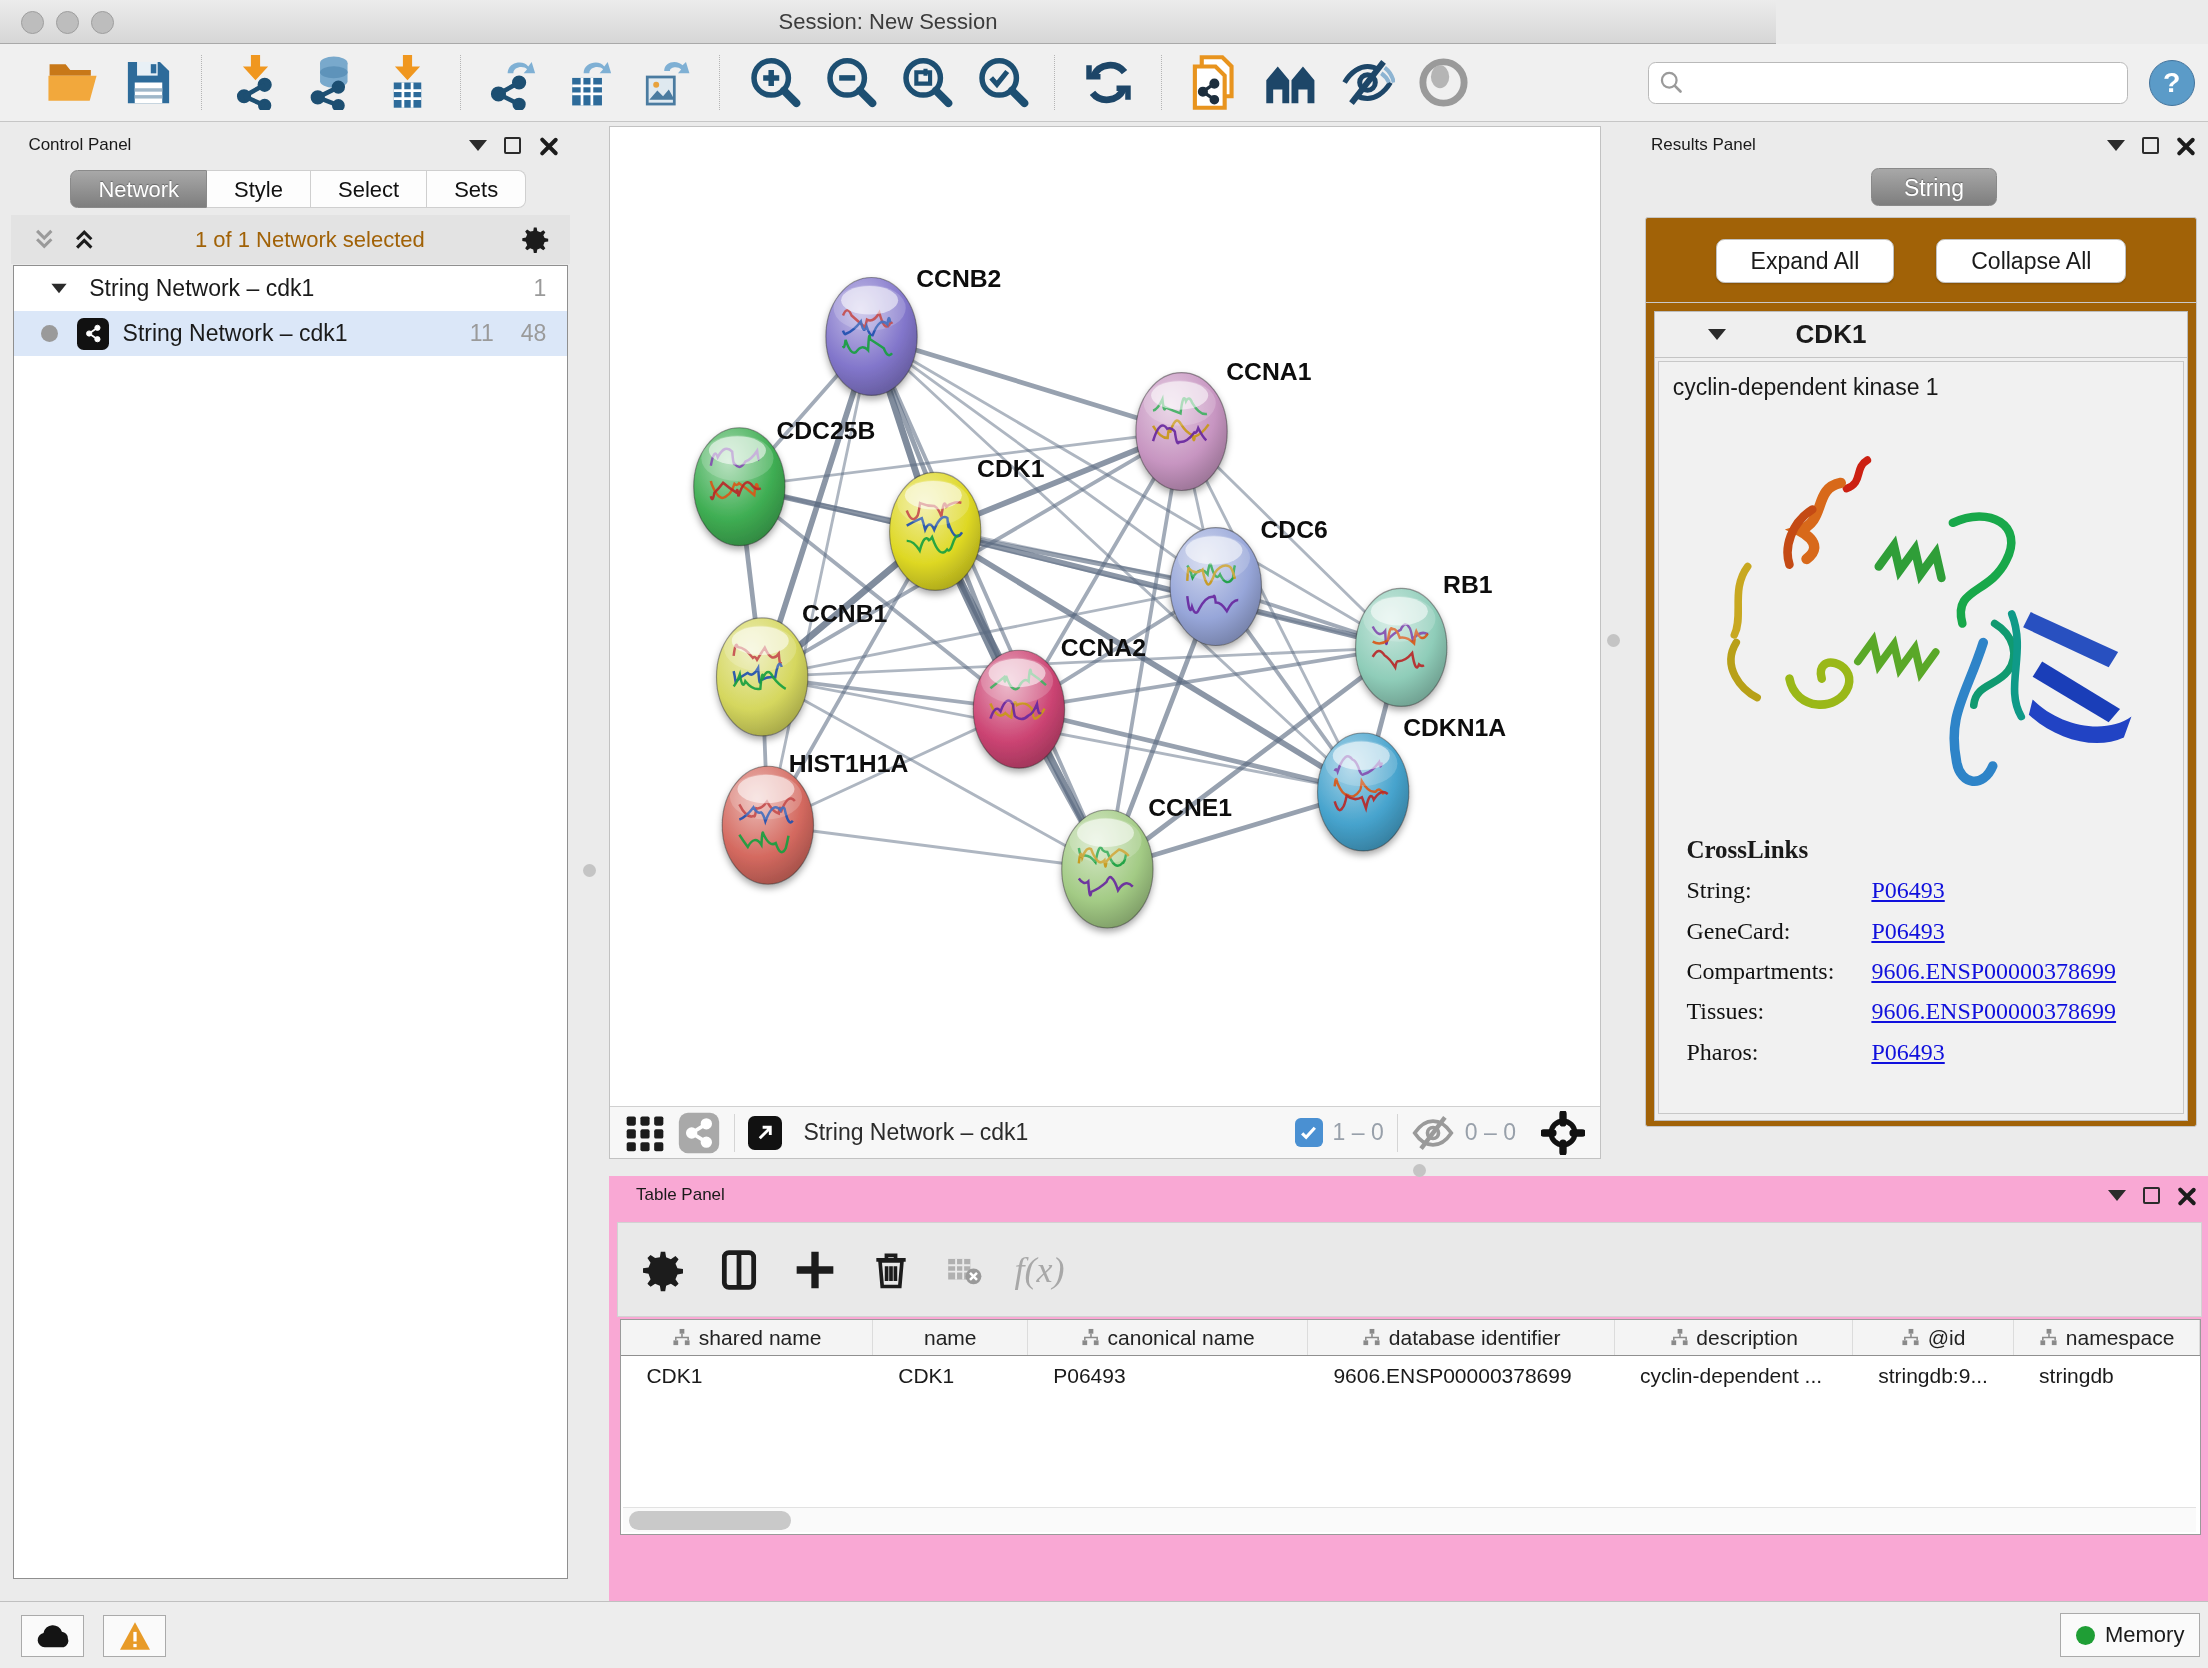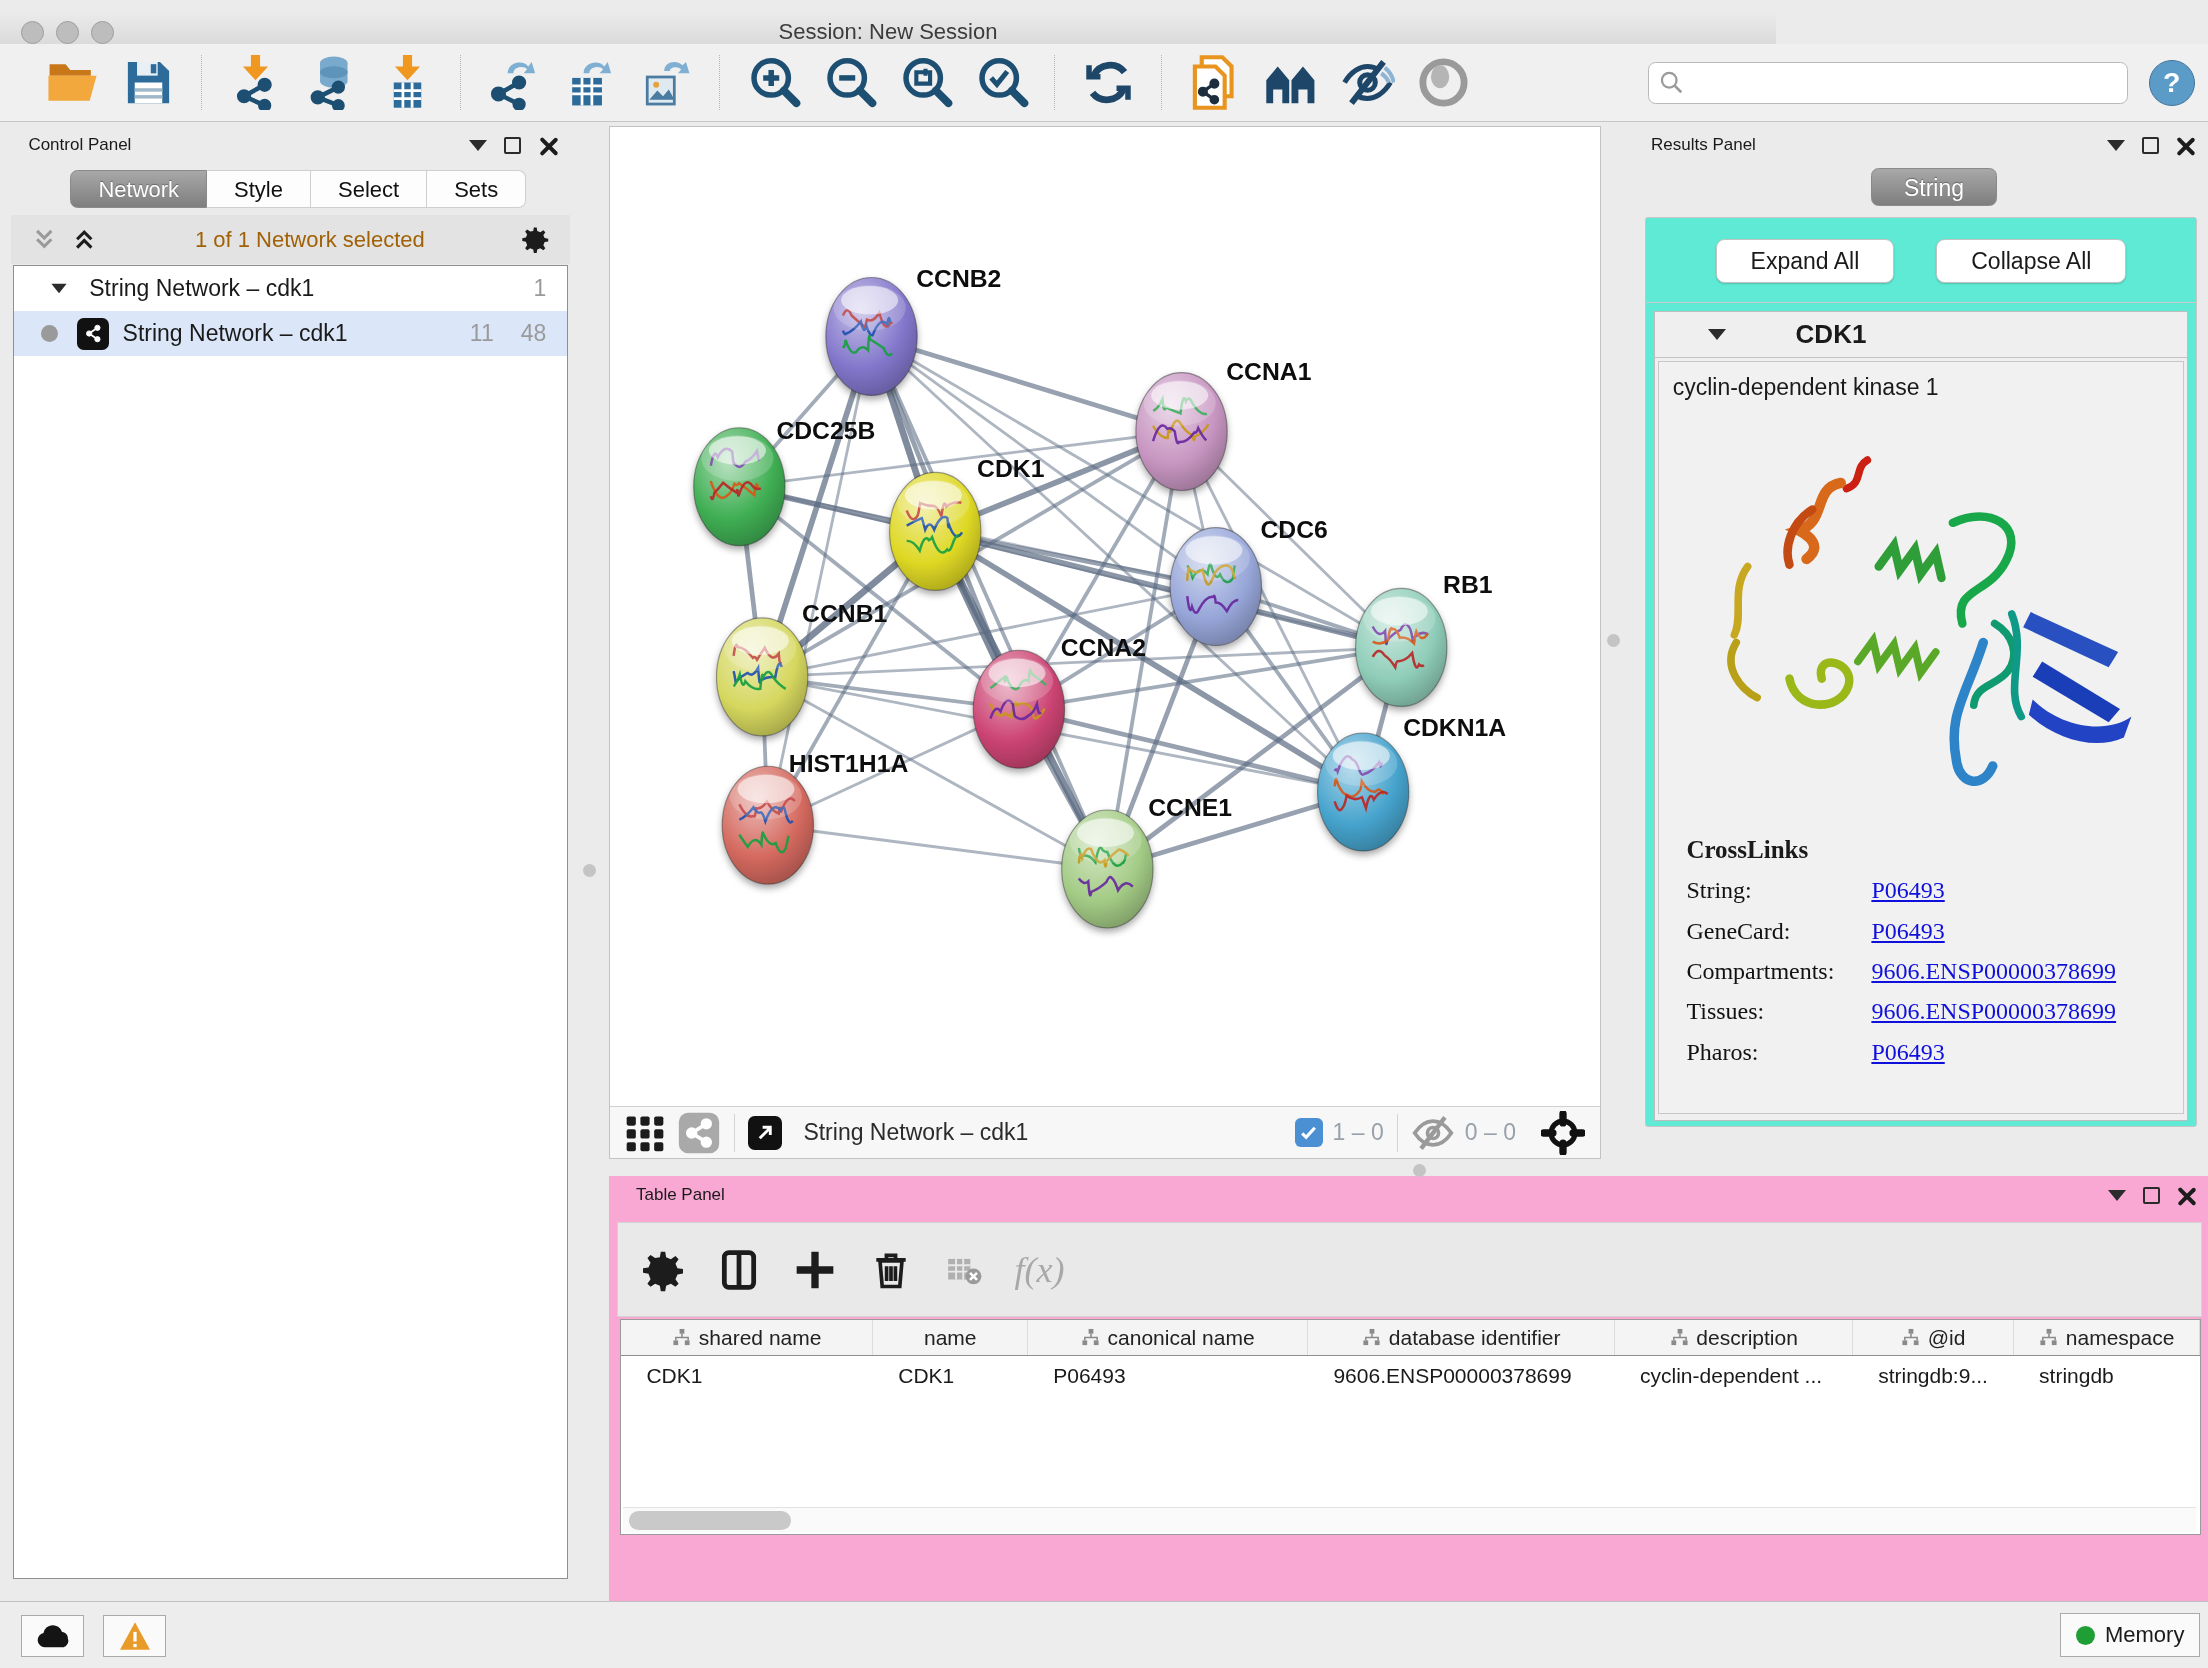--- a/index.html
+++ b/index.html
@@ -1,21 +1,21 @@
 <!DOCTYPE html>
 <html style="font-size:15px"><head>
 <meta charset="utf-8">
 <style>
   * { box-sizing: border-box; margin: 0; padding: 0; }
   html,body { width:2208px; height:1668px; }
   body { font-family:"Liberation Sans", sans-serif; background:#ebebeb; position:relative; overflow:hidden; color:#1a1a1a; }
   #root { position:absolute; inset:0; }
 
   
-  #titlebar { position:absolute; left:0; top:10px; width:1776px; height:44px;
+  #titlebar { position:absolute; left:0; top:0; width:1776px; height:44px;
     background:linear-gradient(#ececec,#d6d6d6); border-bottom:1px solid #a9a9a9; }
   .tlight { position:absolute; top:10.5px; width:23px; height:23px; border-radius:50%;
     background:#bdbdbd; border:1px solid #9e9e9e; }
   #win-title { position:absolute; top:8.6px; left:0; width:100%; text-align:center;
     font-size:22px; color:#3c3c3c; }
 
   
   #toolbar { position:absolute; left:0; top:44px; width:2208px; height:78px;
     background:#f0f0f0; border-bottom:1px solid #c6c6c6;
     display:flex; align-items:center; padding-left:34px; }
@@ -78,21 +78,21 @@
     align-items:center; justify-content:center; }
   .checkbox { width:28.5px; height:28.5px; border-radius:5.7px; background:#4a90d2; display:flex;
     align-items:center; justify-content:center; margin-right:9.5px; }
 
   
   #results-panel { position:absolute; left:1628px; top:126px; width:580px; height:1033px; background:#ebebeb; }
   #rp-tabwrap { position:absolute; left:16px; top:42px; width:100%; display:flex; justify-content:center; }
   #rp-tab { height:38px; line-height:38px; padding:0 32px; font-size:23px; border-radius:7.6px;
     background:linear-gradient(#a8a8a8,#7e7e7e); color:#fff; border:1px solid #8a8a8a;
     text-shadow:0 -1px 1px rgba(0,0,0,.35); }
-  #rp-box { position:absolute; left:17px; top:91px; width:552px; height:910px; background:#5eead4;
+  #rp-box { position:absolute; left:17px; top:91px; width:552px; height:910px; background:#a16207;
     border:1.9px solid #c6c6c6; border-radius:2.9px; }
   #rp-buttons { display:flex; justify-content:center; gap:42px; padding:21px 0 19px 0;
     border-bottom:1.9px solid #c9c9c9; }
   .rp-btn { height:44px; line-height:42px; padding:0 34px; background:#fff; border:1px solid #c2c2c2;
     border-radius:8.6px; font-size:23px; box-shadow:0 1px 1.9px rgba(0,0,0,.18); }
   #rp-section { margin:7.6px; border:1px solid #bdbdbd; height:810px; position:relative; background:#efefef; }
   #rp-sec-head { height:46px; display:flex; align-items:center; border-bottom:1px solid #c4c4c4; }
   #rp-sec-head .tri-down { margin-left:53px; }
   #rp-sec-name { font-size:26px; font-weight:bold; margin-left:70px; }
   #rp-detail { margin:3.8px; border:1px solid #c8c8c8; height:753px; background:#f1f1f1; overflow:hidden; }

